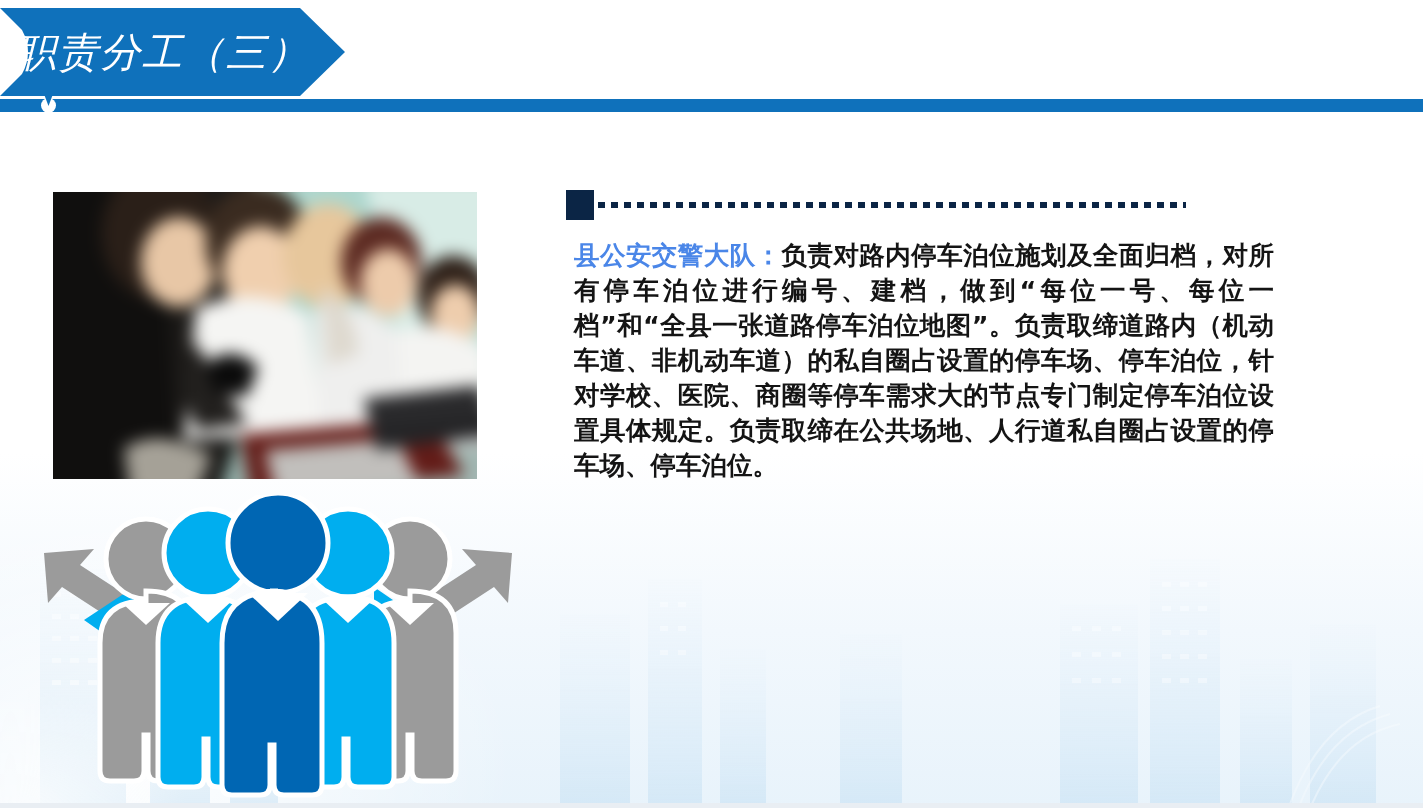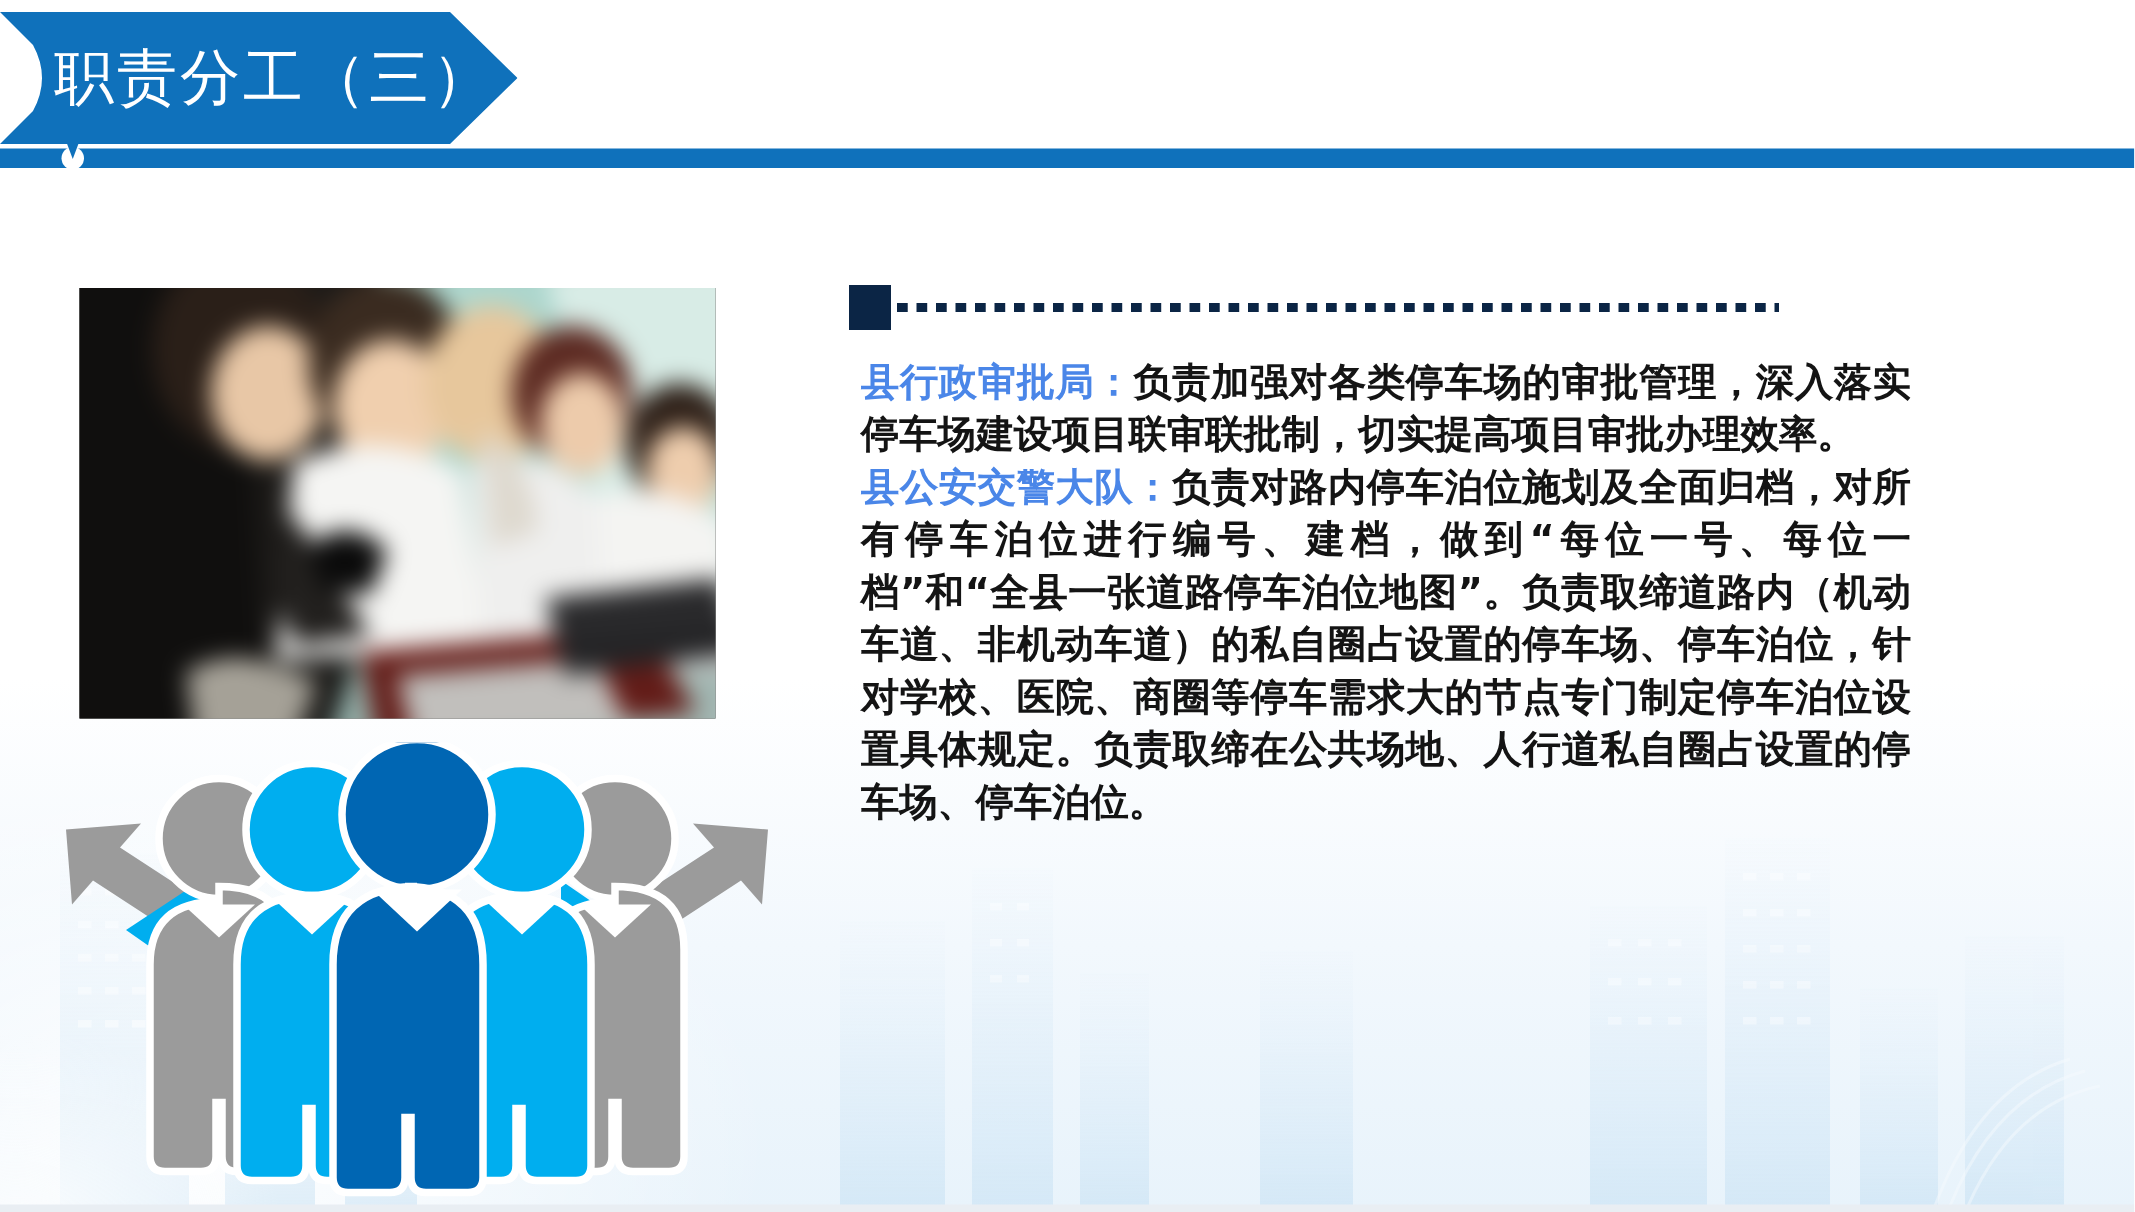--- a/index.html
+++ b/index.html
@@ -46,27 +46,28 @@
 
   
   .header-band {
     position: absolute;
     left: 0; top: 8px;
     width: 345px; height: 88px;
   }
   .header-band svg { display: block; }
   .header-title {
     position: absolute;
-    left: 36px;
+    left: 16px;
     top: 26px;
     font-size: 40px;
     line-height: 52px;
     color: #ffffff;
     letter-spacing: 2px;
     white-space: nowrap;
+    font-style: italic;
   }
   .header-rule {
     position: absolute;
     left: 0; top: 99px;
     width: 1423px; height: 13px;
     background: #0f71bb;
   }
   .header-dot {
     position: absolute;
     left: 41px; top: 98px;
@@ -327,17 +328,16 @@
       </g>
     </svg>
   </div>
 
   <div class="divider">
     <div class="divider-square"></div>
     <div class="divider-dots"></div>
   </div>
 
   <div class="body-copy">
-    <p><span class="lead">县行政审批局：</span><span>负责加强对各类停车场的审批管理，深入落实停车场建设项目联审联批制，切实提高项目审批办理效率。</span></p>
     <p><span class="lead">县公安交警大队：</span><span>负责对路内停车泊位施划及全面归档，对所有停车泊位进行编号、建档，做到“每位一号、每位一档”和“全县一张道路停车泊位地图”。负责取缔道路内（机动车道、非机动车道）的私自圈占设置的停车场、停车泊位，针对学校、医院、商圈等停车需求大的节点专门制定停车泊位设置具体规定。负责取缔在公共场地、人行道私自圈占设置的停车场、停车泊位。</span></p>
   </div>
 
 </div>
 
 </body></html>

